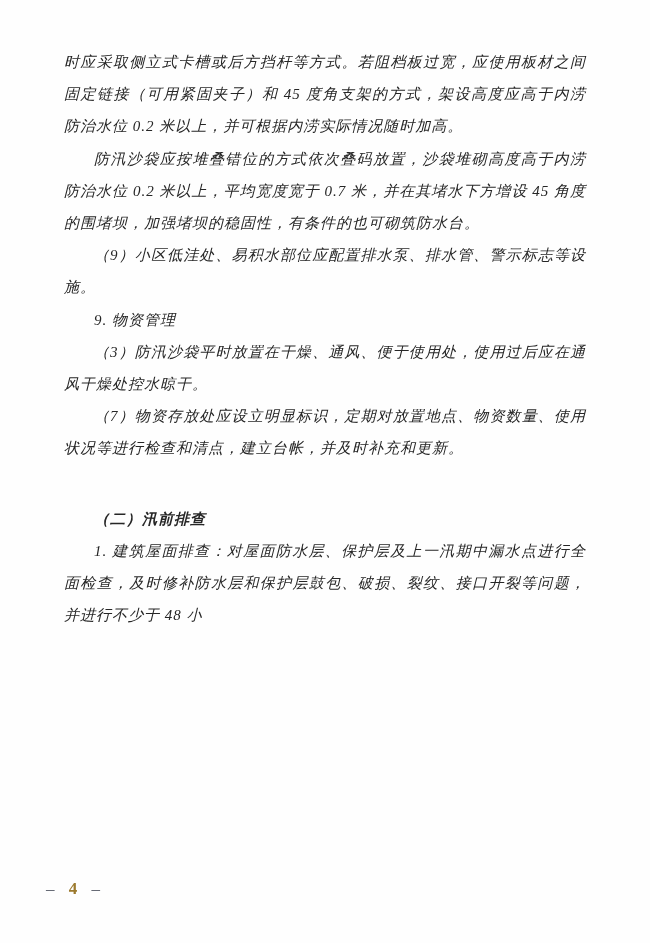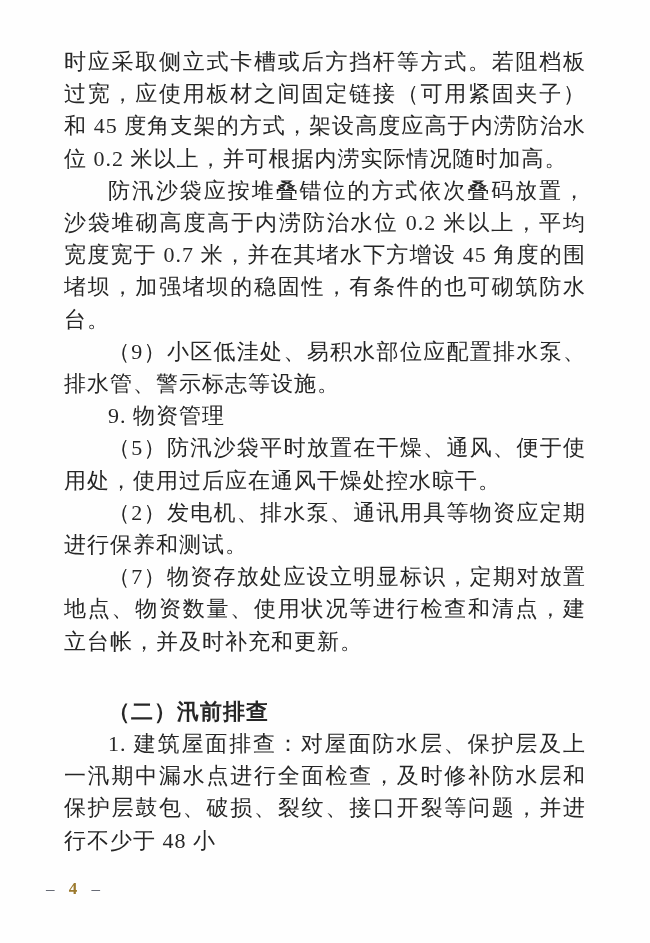--- a/index.html
+++ b/index.html
@@ -15,26 +15,27 @@
     width: 650px;
     height: 943px;
     background: #fefefe;
     overflow: hidden;
   }
   .content {
     position: absolute;
     left: 64px;
     top: 46px;
     width: 522px;
-    font-size: 22px;
+    font-size: 15px;
     line-height: 32.2px;
     letter-spacing: 1px;
     text-align: justify;
     text-justify: inter-character;
     color: #262626;
+    font-style: italic;
   }
   .content p {
     margin: 0;
     padding: 0;
     text-indent: 2em;
   }
   .content p.no-indent { text-indent: 0; }
   .content p.bold { font-weight: bold; margin-top: 38px; }
   .footer {
     position: absolute;
@@ -52,22 +53,21 @@
 </style>
 </head>
 <body>
 
 <div class="page">
   <div class="content" style="color: rgb(38, 38, 38);">
       <p class="no-indent">时应采取侧立式卡槽或后方挡杆等方式。若阻档板过宽，应使用板材之间固定链接（可用紧固夹子）和 45 度角支架的方式，架设高度应高于内涝防治水位 0.2 米以上，并可根据内涝实际情况随时加高。</p>
       <p class="">防汛沙袋应按堆叠错位的方式依次叠码放置，沙袋堆砌高度高于内涝防治水位 0.2 米以上，平均宽度宽于 0.7 米，并在其堵水下方增设 45 角度的围堵坝，加强堵坝的稳固性，有条件的也可砌筑防水台。</p>
       <p class="">（9）小区低洼处、易积水部位应配置排水泵、排水管、警示标志等设施。</p>
       <p class="">9. 物资管理</p>
-      <p class="">（5）防汛沙袋平时放置在干燥、通风、便于使用处，使用过后应在通风干燥处控水晾干。</p>
-      <p class="">（2）发电机、排水泵、通讯用具等物资应定期进行保养和测试。</p>
+      <p class="">（3）防汛沙袋平时放置在干燥、通风、便于使用处，使用过后应在通风干燥处控水晾干。</p>
       <p class="">（7）物资存放处应设立明显标识，定期对放置地点、物资数量、使用状况等进行检查和清点，建立台帐，并及时补充和更新。</p>
       <p class=" bold">（二）汛前排查</p>
       <p class="">1. 建筑屋面排查：对屋面防水层、保护层及上一汛期中漏水点进行全面检查，及时修补防水层和保护层鼓包、破损、裂纹、接口开裂等问题，并进行不少于 48 小</p>
     </div>
   <div class="footer" style="color: rgb(77, 82, 94);">
     <span>–</span>
     <span class="pagenum" style="color: rgb(156, 122, 46);">4</span>
     <span>–</span>
   </div>
 </div>

